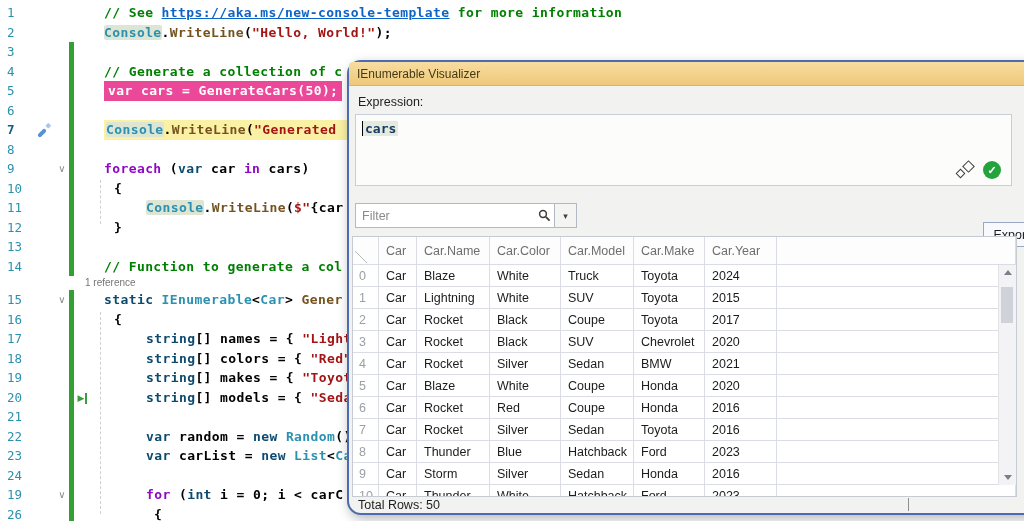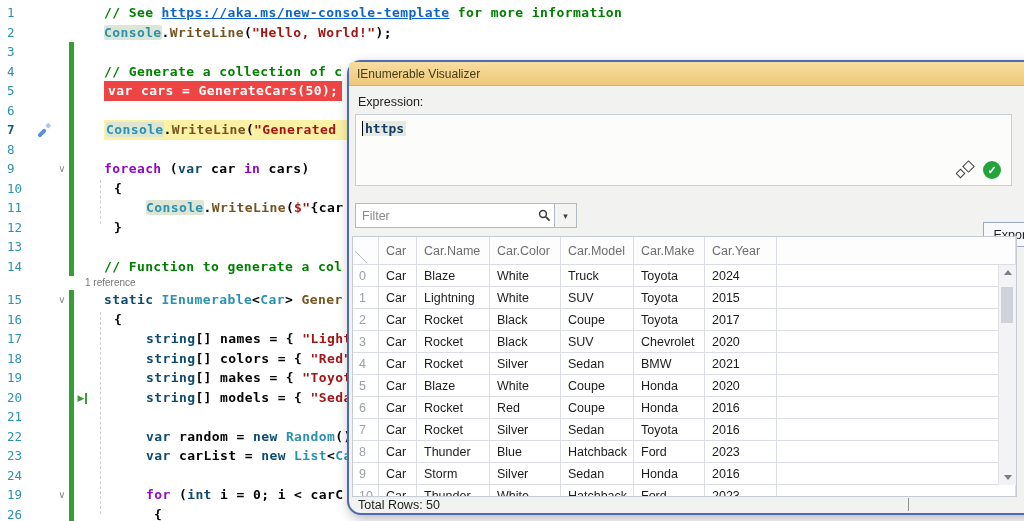--- a/index.html
+++ b/index.html
@@ -19,21 +19,21 @@
   .pre{width:17px;flex:0 0 auto;text-align:center;}
   .play{color:#3a9e3a;font-size:9px;vertical-align:middle;}
   .playbar{display:inline-block;width:2px;height:11px;background:#3a9e3a;margin-left:1px;vertical-align:middle;}
   .code{display:flex;align-items:center;height:100%;font-family:"DejaVu Sans Mono",monospace;
         font-size:13px;font-weight:bold;letter-spacing:0.4px;}
   .ind0{margin-left:13px;} .ind1{margin-left:23px;} .ind2{margin-left:55px;} .ind3{margin-left:63px;}
   .com{color:#008000;} .link{color:#0c64c8;text-decoration:underline;}
   .kw{color:#0c4a6e;} .ctl{color:#8f08c4;} .type{color:#2b91af;} .mth{color:#74531f;}
   .str{color:#a31515;} .pln{color:#000;} .wht{color:#fff;}
   .box{background:#dde5d4;border-radius:2px;}
-  .hl-maroon{background:#ef4444;padding:0 4px;}
+  .hl-maroon{background:#ec4899;padding:0 4px;}
   .hl-yellow{background:#fbf1a5;padding:0 70px 0 2px;}
   .codelens{height:14px;line-height:14px;margin-left:85px;font-size:10px;color:#767676;}
   .guide{position:absolute;width:0;border-left:1px dashed #cfcfcf;}
   .g1{left:100px;top:180px;height:44px;}
   .g2{left:100px;top:312px;height:202px;}
 
   
   .dialog{position:absolute;left:347px;top:60px;width:778px;height:455px;box-sizing:border-box;
           border:2px solid #4b6cb0;border-radius:14px;background:#f2f2f1;
           box-shadow:2px 4px 12px rgba(0,0,0,.28);}
@@ -151,21 +151,21 @@
         <span class="wi-menu">▾</span>
         <span class="wi-max"></span>
         <span class="wi-close">×</span>
       </span>
     </div>
 
     <div class="expr-label">Expression:</div>
 
     <div class="expr-box">
       <span class="caret"></span>
-      <span class="expr-text">https</span>
+      <span class="expr-text">cars</span>
       <span class="expr-icons">
         <span class="sparkles">
           <span class="dm dm1"></span>
             <span class="dm dm2"></span>
         </span>
         <span class="check-icon">✓</span>
       </span>
     </div>
 
     <div class="toolbar">

